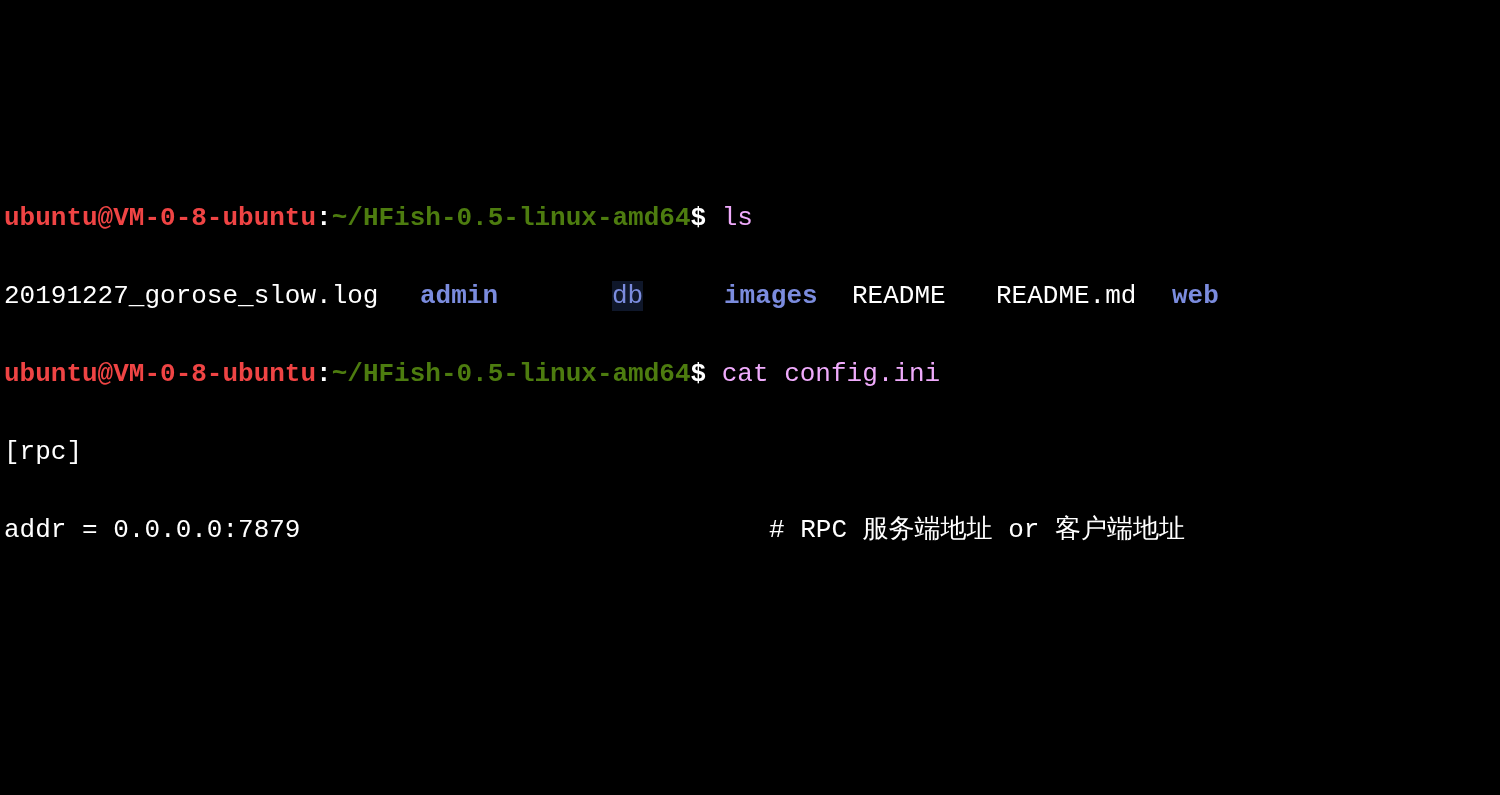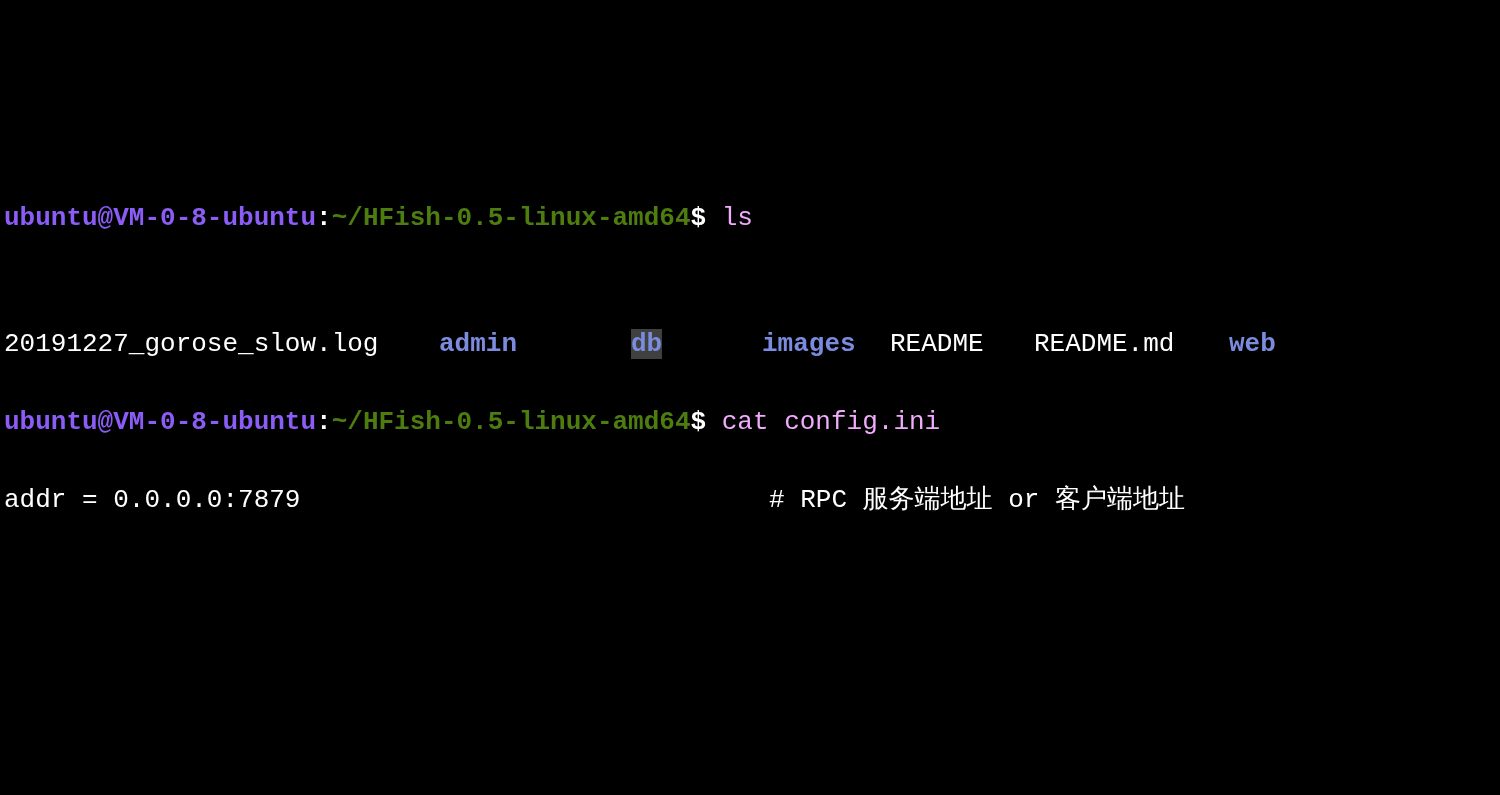--- a/index.html
+++ b/index.html
@@ -13,51 +13,49 @@
       font-family: 'Consolas', 'Monaco', 'Courier New', monospace;
       font-size: 26px;
       line-height: 1.5;
       padding: 4px 4px;
       width: 1500px;
       height: 795px;
       overflow: hidden;
       white-space: pre;
     }
     .prompt-user {
-      color: #8b5cf6;
+      color: #ef4444;
       font-weight: bold;
     }
     .prompt-colon {
       color: #ffffff;
       font-weight: bold;
     }
     .prompt-path {
       color: #4d7c0f;
       font-weight: bold;
     }
     .prompt-dollar {
       color: #ffffff;
       font-weight: bold;
     }
     .command {
       color: #f0abfc;
     }
     .file-normal {
       color: #ffffff;
-      margin-top: 48px;
     }
     .file-dir {
       color: #7b8cde;
       font-weight: bold;
-      margin-left: 19px;
     }
     .file-db {
-      background-color: #404040;
+      background-color: #0f172a;
       color: #7b8cde;
-      font-weight: bold;
+      font-weight: normal;
     }
     .file-exec {
       color: #50fa7b;
       font-weight: bold;
     }
     .white {
       color: #ffffff;
     }
     .line {
       display: block;
@@ -76,20 +74,21 @@
   </style>
 </head>
 <body>
 
 
 
 <div>
 <span class="line"><span class="prompt-user">ubuntu@VM-0-8-ubuntu</span><span class="prompt-colon">:</span><span class="prompt-path">~/HFish-0.5-linux-amd64</span><span class="prompt-dollar">$</span> <span class="command">ls</span></span>
 <span class="line"><span class="c1 col file-normal">20191227_gorose_slow.log</span><span class="c2 col file-dir">admin</span><span class="c3 col"><span class="file-db">db</span></span><span class="c4 col file-dir">images</span><span class="c5 col file-normal">README</span><span class="c6 col file-normal">README.md</span><span class="file-dir">web</span></span>
 <span class="line"><span class="prompt-user">ubuntu@VM-0-8-ubuntu</span><span class="prompt-colon">:</span><span class="prompt-path">~/HFish-0.5-linux-amd64</span><span class="prompt-dollar">$</span> <span class="command">cat config.ini</span></span>
+<span class="line white">[rpc]</span>
 <span class="line"><span class="left-half white">addr = 0.0.0.0:7879</span><span class="right-half white"># RPC 服务端地址 or 客户端地址</span></span>
 
 
 
 
 
 
 
 
 

